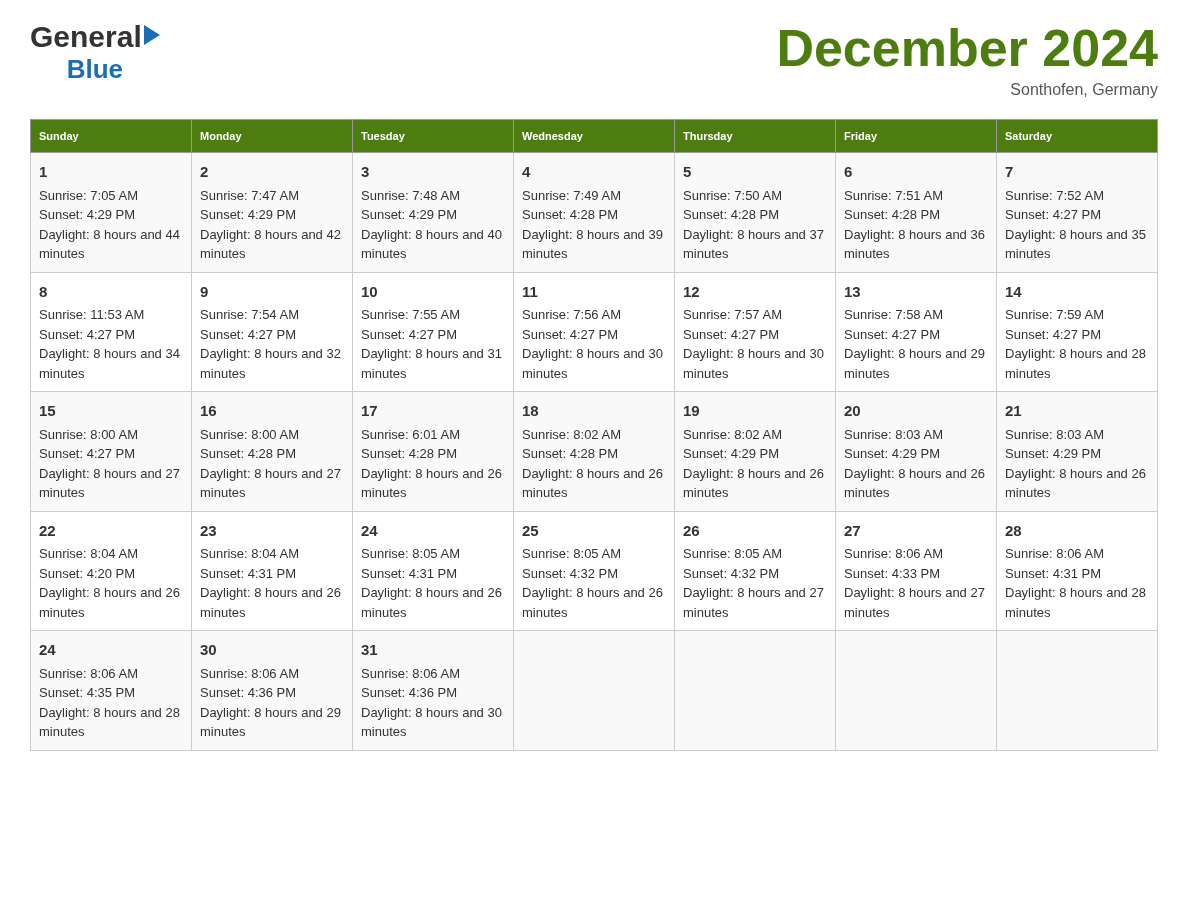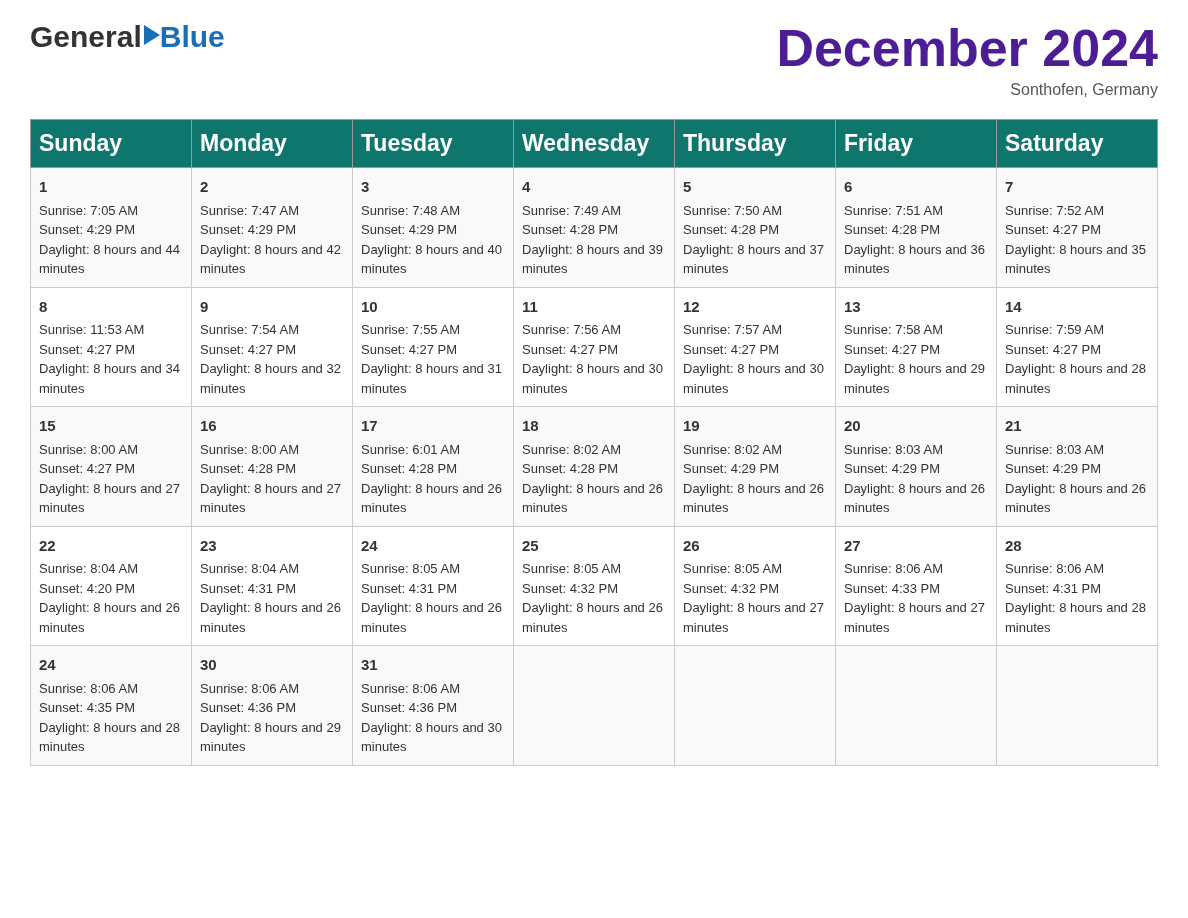--- a/index.html
+++ b/index.html
@@ -11,46 +11,46 @@
       padding: 20px 30px;
     }
     .header {
       display: flex;
       justify-content: space-between;
       align-items: flex-start;
       margin-bottom: 20px;
     }
     .logo {
       display: flex;
-      flex-direction: row;
+      flex-direction: column;
       align-items: center;
     }
     .title-area {
       text-align: right;
     }
     .month-title {
       font-size: 52px;
       font-weight: bold;
-      color: #4c1d95;
+      color: #4d7c0f;
       line-height: 1.1;
     }
     .subtitle {
       font-size: 16px;
       color: #555;
       margin-top: 4px;
     }
     .calendar {
       width: 100%;
       border-collapse: collapse;
       border: 1px solid #999;
     }
     .calendar thead tr th {
-      background-color: #0f766e;
+      background-color: #4d7c0f;
       color: white;
-      font-size: 23px;
+      font-size: 11px;
       font-weight: bold;
       padding: 10px 8px;
       text-align: left;
       border: 1px solid #999;
     }
     .calendar tbody tr td {
       vertical-align: top;
       padding: 8px 8px;
       border: 1px solid #ccc;
       font-size: 13px;
@@ -82,21 +82,21 @@
       width: 0;
       height: 0;
       border-top: 10px solid transparent;
       border-bottom: 10px solid transparent;
       border-left: 16px solid #1a6eb5;
       margin-left: 2px;
       vertical-align: middle;
       margin-top: -4px;
     }
     .logo-blue-word {
-      font-size: 30px;
+      font-size: 26px;
       font-weight: bold;
       color: #1a6eb5;
       display: block;
     }
     .logo-top-row {
       display: flex;
       align-items: center;
     }
   </style>
 </head>

